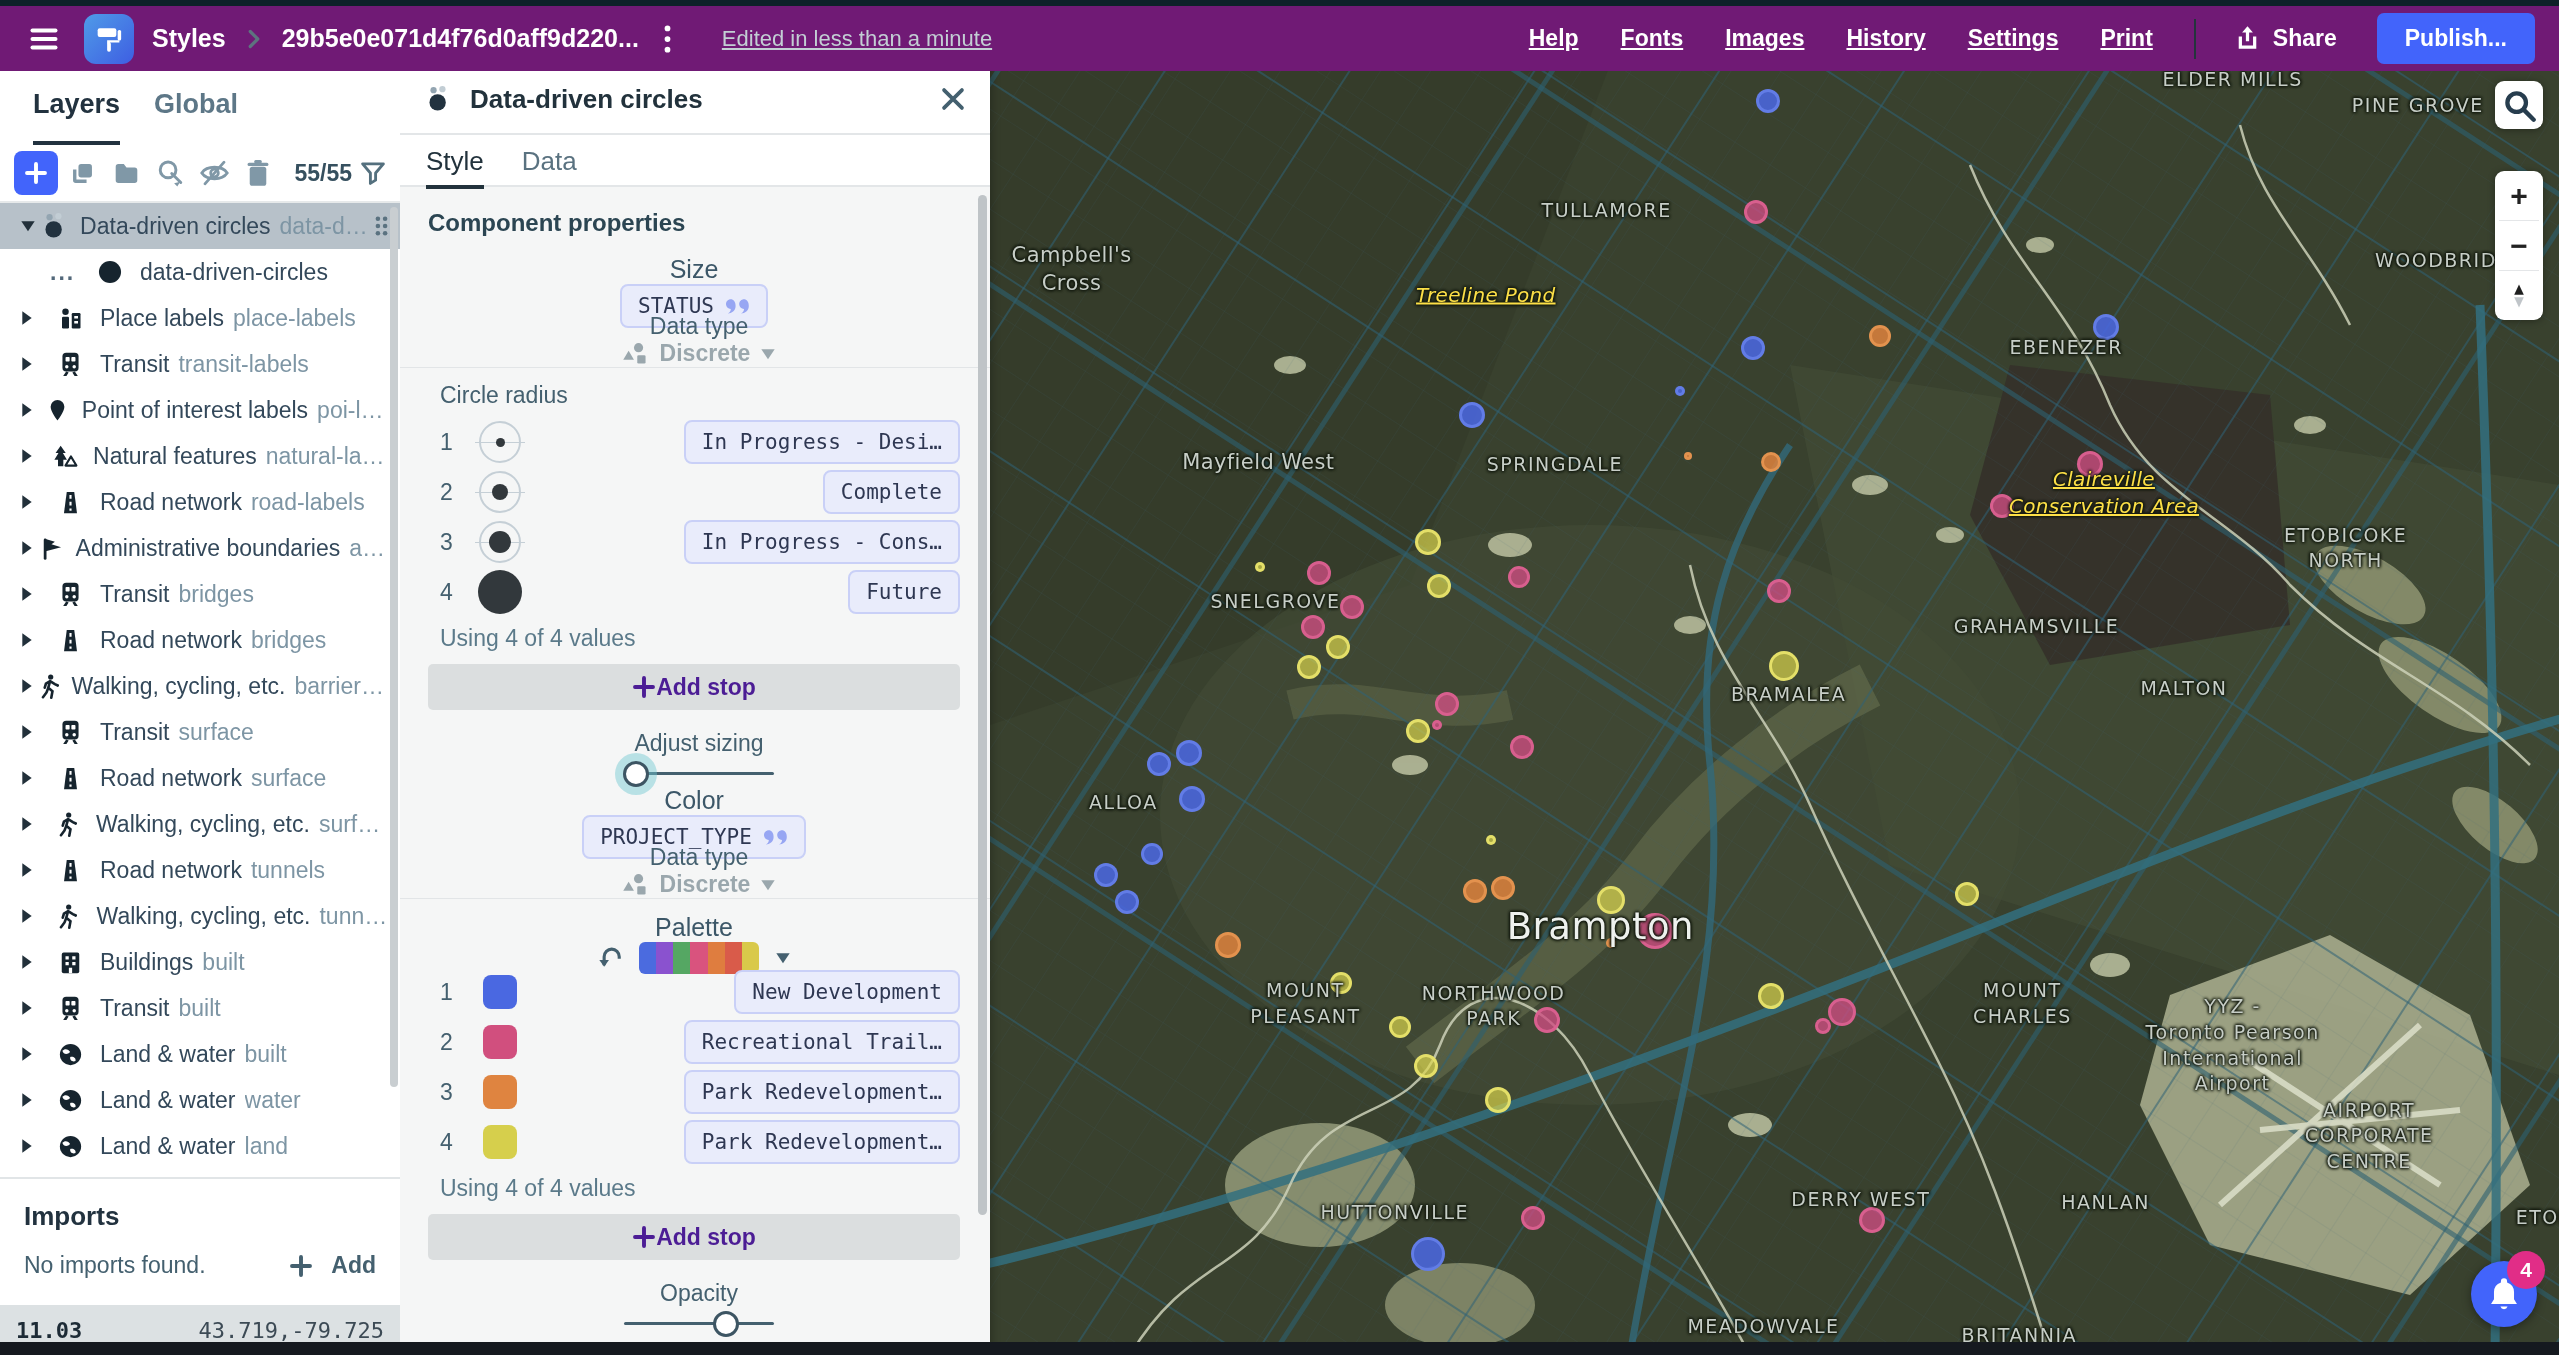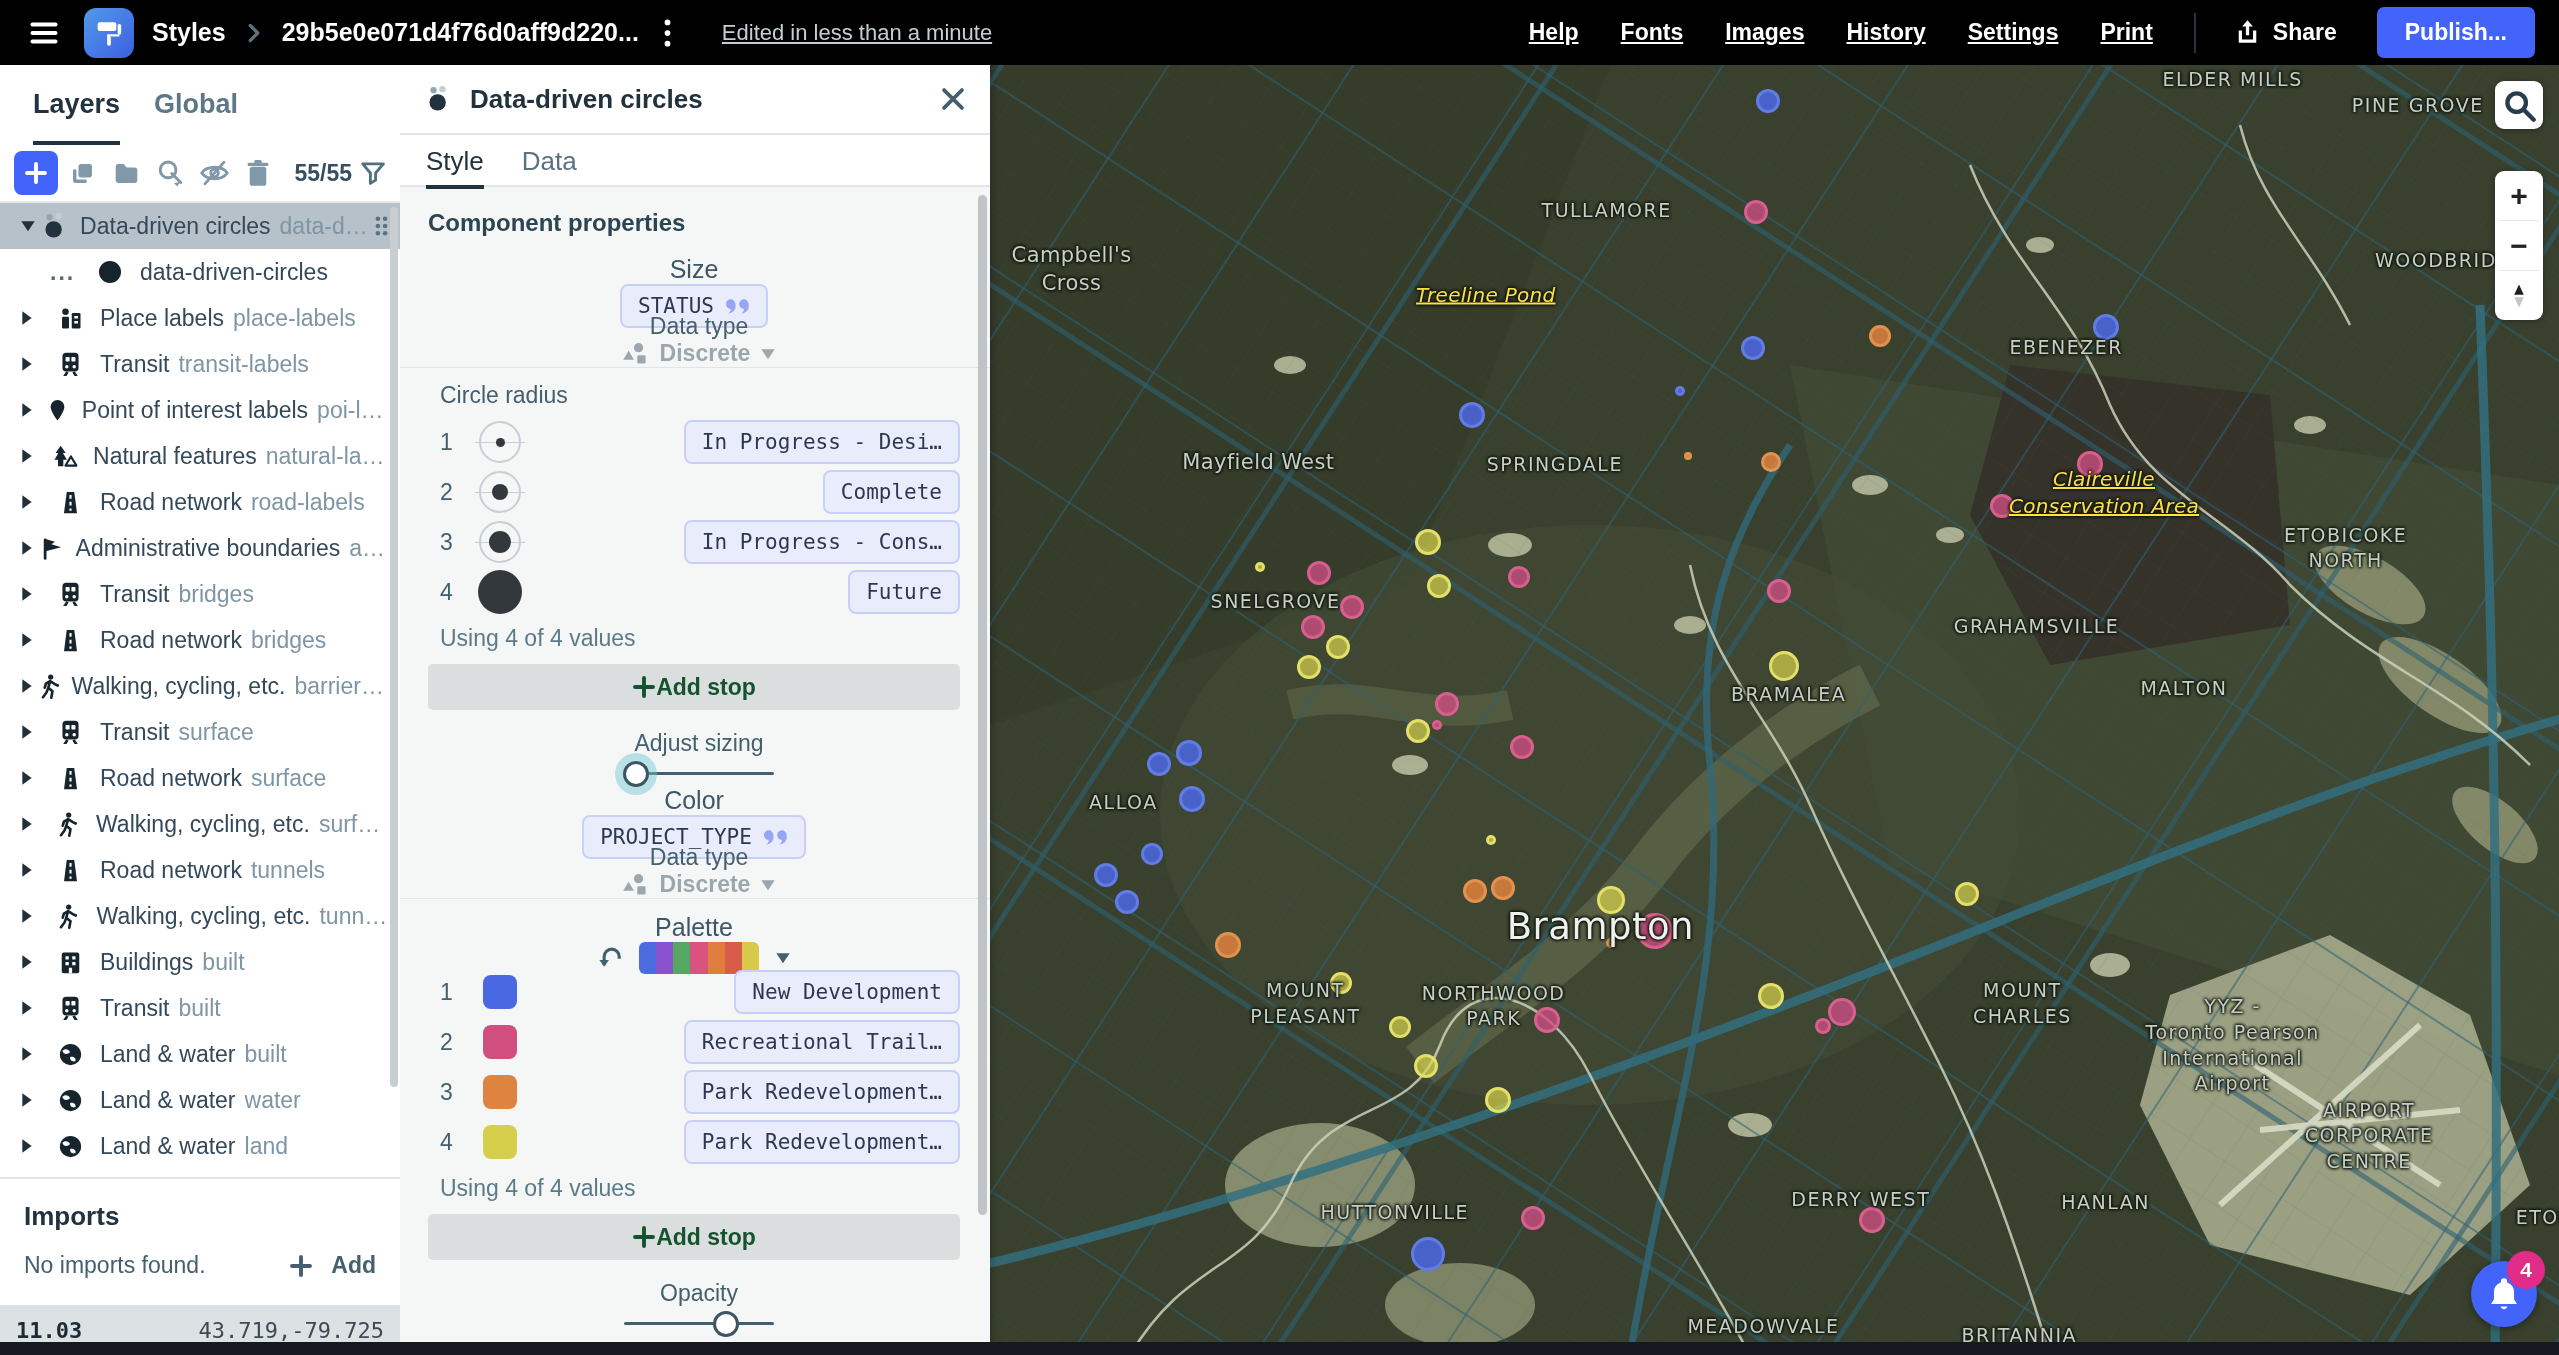--- a/index.html
+++ b/index.html
@@ -1,21 +1,21 @@
 <!DOCTYPE html>
 <html><head>
 <meta charset="utf-8">
 <style>
   * { margin:0; padding:0; box-sizing:border-box; }
   html,body { width:2559px; height:1355px; overflow:hidden; background:#0e2129;
     font-family:"Liberation Sans", sans-serif; }
   #root { position:relative; width:2559px; height:1355px; }
 
   
-  #topbar { position:absolute; left:0; top:0; width:2559px; height:65px; background:#000000;
+  #topbar { position:absolute; left:0; top:6px; width:2559px; height:65px; background:#701a75;
     display:flex; align-items:center; color:#fff; z-index:50; }
   .tb-left { display:flex; align-items:center; gap:18px; padding-left:22px; flex:1; }
   .hamburger { width:44px; height:44px; display:flex; align-items:center; justify-content:center; cursor:pointer; }
   .logo { width:50px; height:50px; border-radius:12px; background:linear-gradient(135deg,#4f9be8,#3e5ee2);
     display:flex; align-items:center; justify-content:center; }
   .crumb { font-size:25px; font-weight:bold; color:#fff; }
   .crumb-chev { color:#5d747f; display:flex; align-items:center; }
   .kebab { display:flex; align-items:center; padding:0 6px; cursor:pointer; }
   .edited { font-size:22px; color:#c3ced4; margin-left:26px; font-weight:normal;text-decoration:underline; }
   .tb-right { display:flex; align-items:center; gap:8px; padding-right:24px; }
@@ -84,21 +84,21 @@
   .stopnum { width:34px; font-size:23px; color:#44606f; }
   .stopprev { width:52px; display:flex; align-items:center; justify-content:center; }
   .xh { width:42px; height:42px; border:2px solid #c5cfd6; border-radius:50%; position:relative;
     display:flex; align-items:center; justify-content:center; }
   .xh::before { content:""; position:absolute; left:-6px; right:-6px; top:50%; height:1px; background:#c5cfd6; }
   .xh .dot { border-radius:50%; background:#32383c; position:relative; z-index:2; }
   .bigdot { width:44px; height:44px; border-radius:50%; background:#32383c; }
   .stoprow .chip { margin-left:auto; }
   .using { font-size:23px; color:#5b7a8a; margin:8px 0 12px 12px; }
   .addstop { height:46px; background:#dbdedf; border-radius:5px; display:flex; align-items:center;
-    justify-content:center; color:#14532d; font-weight:bold; font-size:23px; cursor:pointer; margin-bottom:20px; }
+    justify-content:center; color:#4c1d95; font-weight:bold; font-size:23px; cursor:pointer; margin-bottom:20px; }
   .slider { position:relative; width:150px; height:34px; cursor:pointer; }
   .slider .track { position:absolute; left:0; right:0; top:15px; height:3px; background:#44606f; border-radius:2px; }
   .slider .handle { position:absolute; top:4px; width:26px; height:26px; border-radius:50%; background:#fff;
     border:3px solid #3d5563; transform:translateX(-50%); z-index:2; }
   .slider .halo { position:absolute; top:-4px; width:42px; height:42px; border-radius:50%;
     background:rgba(110,200,208,.45); transform:translateX(-50%); }
   .pal-right { display:flex; align-items:center; gap:16px; }
   .undo-ic { color:#44606f; display:flex; cursor:pointer; }
   .pal-strip { display:flex; width:120px; height:32px; border-radius:6px; overflow:hidden; cursor:pointer; }
   .pal-strip span { flex:1; }

